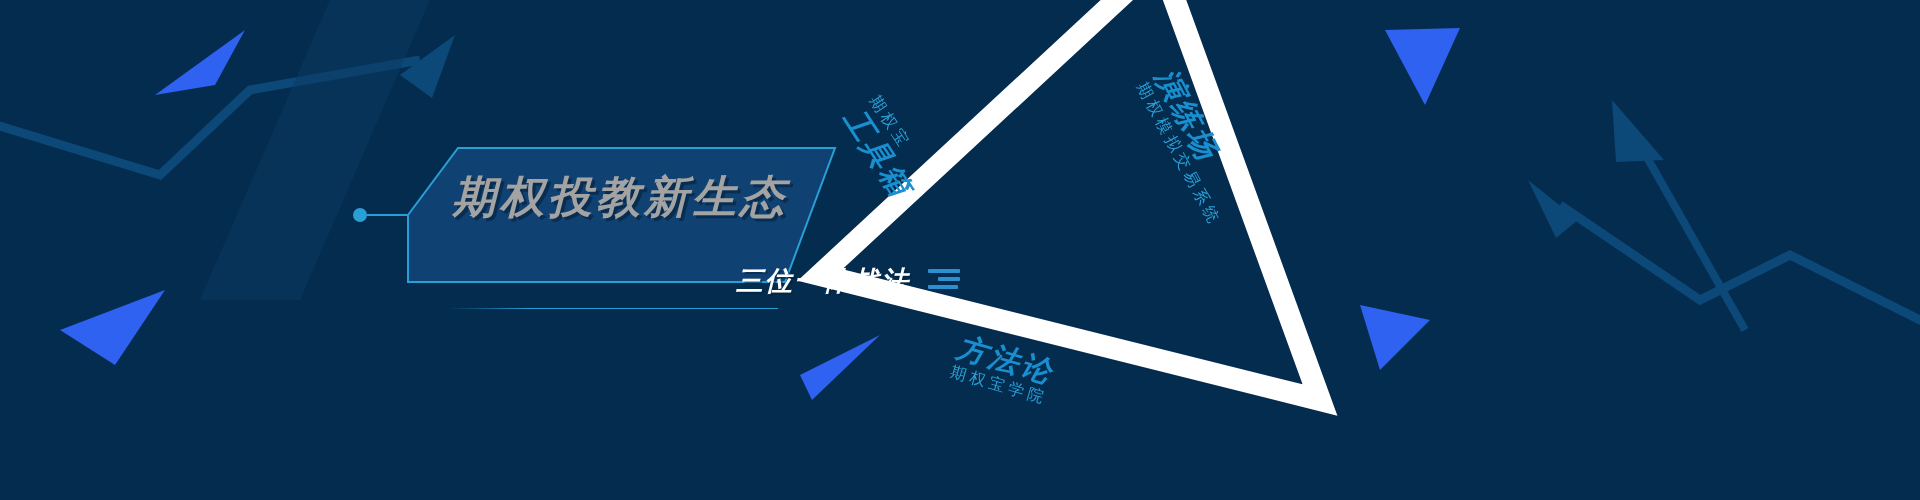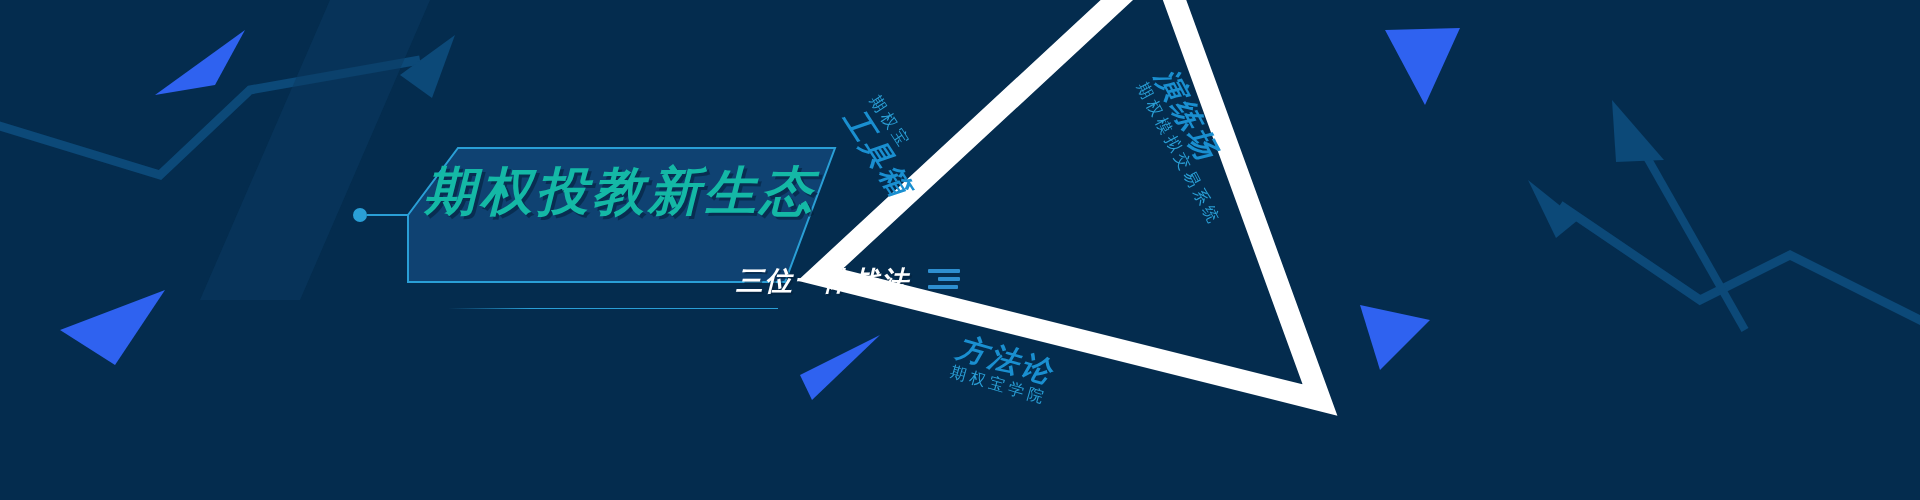--- a/index.html
+++ b/index.html
@@ -16,29 +16,29 @@
   .bg-layer{position:absolute;inset:0;overflow:hidden;}
   .bg-svg{position:absolute;left:0;top:0;}
 
   
   .title-block{position:absolute;left:330px;top:130px;width:620px;height:200px;}
 
   .banner-svg{position:absolute;left:0;top:0;}
 
   .banner-text{
     position:absolute;
-    left:80px; top:9px;
+    left:80px; top:15px;
     width:420px;
     height:105px;
     display:flex;align-items:center;justify-content:center;
-    font-size:52px;
+    font-size:44px;
     font-weight:bold;
     font-style:italic;
     letter-spacing:4px;
-    color:#14b8a6;
+    color:#a3a3a3;
     text-shadow:3px 3px 0 rgba(3,30,55,.55);
     white-space:nowrap;
     pointer-events:none;
   }
 
   .subtitle-row{
     position:absolute;
     left:180px; top:125px;
     width:450px;height:52px;
     display:flex;align-items:center;justify-content:flex-end;

